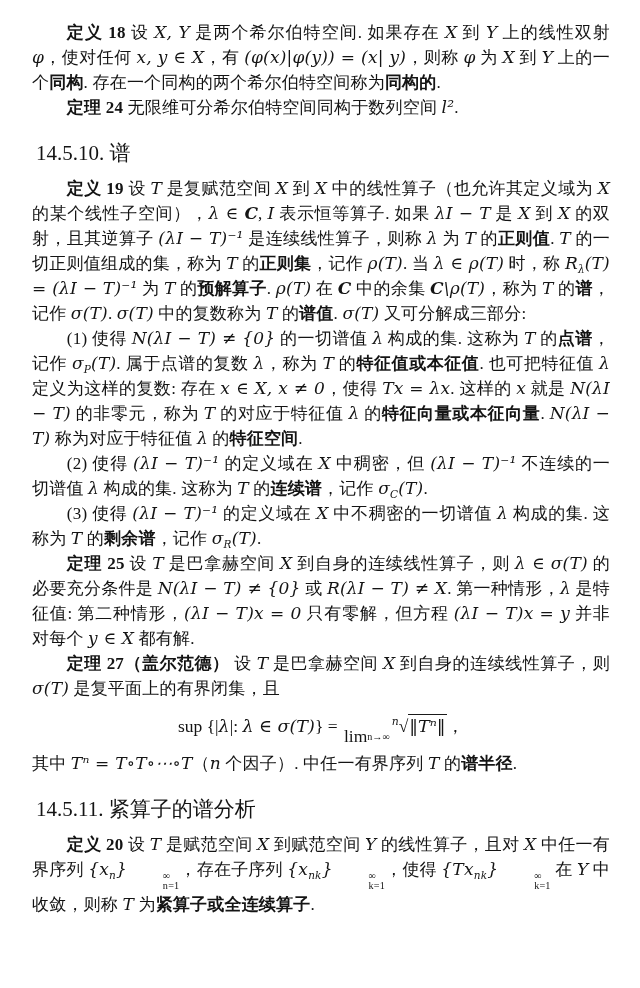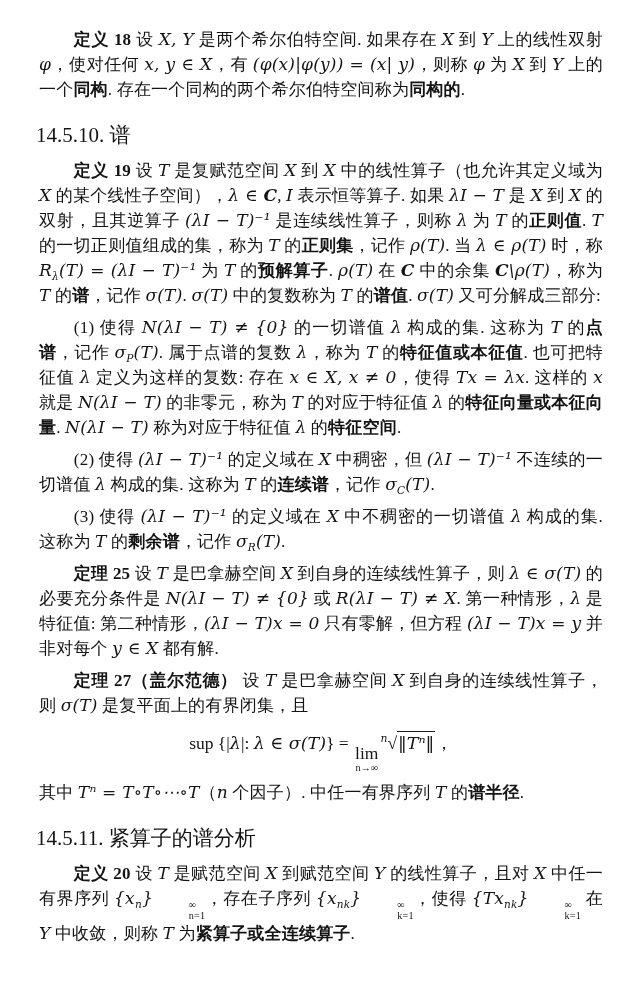--- a/index.html
+++ b/index.html
@@ -11,59 +11,60 @@
     overflow:hidden;
   }
   .page{
     box-sizing:border-box;
     width:640px;height:988px;
     padding:20px 30px 0 32px;
     font-size:17px;
     line-height:25px;
   }
   .para{
-    margin:7px;
+    margin:0;
     text-indent:2.05em;
     text-align:justify;
     letter-spacing:0.2px;
   }
   .section-heading{
     font-size:21px;
     font-weight:normal;
     margin:20px 0 10px 4px;
     line-height:26px;
   }
   .b{font-weight:bold;}
   .m{font-family:"DejaVu Serif", serif;font-style:italic;}
   sup,sub{font-size:0.62em;line-height:0;}
   .ol{border-top:1.4px solid #1a1a1a;padding:1px 1px;}
   .stack{
     display:inline-flex;flex-direction:column;align-items:flex-start;
     vertical-align:-0.35em;line-height:1.05;font-size:0.60em;margin-left:1px;
   }
   .stack .stack-top,.stack .stack-bot{display:block;}
   .underset{
-    display:inline-flex;flex-direction:column;align-items:center;
+    display:inline-flex;flex-direction:row;align-items:center;
     vertical-align:-0.55em;line-height:1;margin:0 2px;
   }
   .underset .u-under{font-size:0.58em;margin-top:1px;}
   .formula{
     text-align:center;
     margin:10px 0 6px 0;
     font-size:17.5px;
     line-height:30px;
   }
 </style>
 </head>
 <body>
 
 <div class="page">
 
   <p class="para"><span class="b">定义 18</span><span>  设 </span><span class="m">X, Y</span><span> 是两个希尔伯特空间. 如果存在 </span><span class="m">X</span><span> 到 </span><span class="m">Y</span><span> 上的线性双射 </span><span class="m">φ</span><span>，使对任何 </span><span class="m">x, y ∈ X</span><span>，有 </span><span class="m">(φ(x)|φ(y)) = (x| y)</span><span>，则称 </span><span class="m">φ</span><span> 为 </span><span class="m">X</span><span> 到 </span><span class="m">Y</span><span> 上的一个</span><span class="b">同构</span><span>. 存在一个同构的两个希尔伯特空间称为</span><span class="b">同构的</span><span>.</span></p>
 
+  <p class="para"><span class="b">定理 24</span><span>  无限维可分希尔伯特空间同构于数列空间 </span><span class="m">l²</span><span>.</span></p>
 
   <h2 class="section-heading"><span>14.5.10. 谱</span></h2>
 
   <p class="para"><span class="b">定义 19</span><span>  设 </span><span class="m">T</span><span> 是复赋范空间 </span><span class="m">X</span><span> 到 </span><span class="m">X</span><span> 中的线性算子（也允许其定义域为 </span><span class="m">X</span><span> 的某个线性子空间），</span><span class="m">λ ∈ </span><span class="b m">C</span><span>, </span><span class="m">I</span><span> 表示恒等算子. 如果 </span><span class="m">λI − T</span><span> 是 </span><span class="m">X</span><span> 到 </span><span class="m">X</span><span> 的双射，且其逆算子 </span><span class="m">(λI − T)⁻¹</span><span> 是连续线性算子，则称 </span><span class="m">λ</span><span> 为 </span><span class="m">T</span><span> 的</span><span class="b">正则值</span><span>. </span><span class="m">T</span><span> 的一切正则值组成的集，称为 </span><span class="m">T</span><span> 的</span><span class="b">正则集</span><span>，记作 </span><span class="m">ρ(T)</span><span>. 当 </span><span class="m">λ ∈ ρ(T)</span><span> 时，称 </span><span class="m">R</span><sub class="m">λ</sub><span class="m">(T) = (λI − T)⁻¹</span><span> 为 </span><span class="m">T</span><span> 的</span><span class="b">预解算子</span><span>. </span><span class="m">ρ(T)</span><span> 在 </span><span class="b m">C</span><span> 中的余集 </span><span class="b m">C</span><span class="m">\ρ(T)</span><span>，称为 </span><span class="m">T</span><span> 的</span><span class="b">谱</span><span>，记作 </span><span class="m">σ(T)</span><span>. </span><span class="m">σ(T)</span><span> 中的复数称为 </span><span class="m">T</span><span> 的</span><span class="b">谱值</span><span>. </span><span class="m">σ(T)</span><span> 又可分解成三部分:</span></p>
 
   <p class="para"><span>(1) 使得 </span><span class="m">N(λI − T) ≠ {0}</span><span> 的一切谱值 </span><span class="m">λ</span><span> 构成的集. 这称为 </span><span class="m">T</span><span> 的</span><span class="b">点谱</span><span>，记作 </span><span class="m">σ</span><sub class="m">P</sub><span class="m">(T)</span><span>. 属于点谱的复数 </span><span class="m">λ</span><span>，称为 </span><span class="m">T</span><span> 的</span><span class="b">特征值或本征值</span><span>. 也可把特征值 </span><span class="m">λ</span><span> 定义为这样的复数: 存在 </span><span class="m">x ∈ X, x ≠ 0</span><span>，使得 </span><span class="m">Tx = λx</span><span>. 这样的 </span><span class="m">x</span><span> 就是 </span><span class="m">N(λI − T)</span><span> 的非零元，称为 </span><span class="m">T</span><span> 的对应于特征值 </span><span class="m">λ</span><span> 的</span><span class="b">特征向量或本征向量</span><span>. </span><span class="m">N(λI − T)</span><span> 称为对应于特征值 </span><span class="m">λ</span><span> 的</span><span class="b">特征空间</span><span>.</span></p>
 
   <p class="para"><span>(2) 使得 </span><span class="m">(λI − T)⁻¹</span><span> 的定义域在 </span><span class="m">X</span><span> 中稠密，但 </span><span class="m">(λI − T)⁻¹</span><span> 不连续的一切谱值 </span><span class="m">λ</span><span> 构成的集. 这称为 </span><span class="m">T</span><span> 的</span><span class="b">连续谱</span><span>，记作 </span><span class="m">σ</span><sub class="m">C</sub><span class="m">(T)</span><span>.</span></p>
 
   <p class="para"><span>(3) 使得 </span><span class="m">(λI − T)⁻¹</span><span> 的定义域在 </span><span class="m">X</span><span> 中不稠密的一切谱值 </span><span class="m">λ</span><span> 构成的集. 这称为 </span><span class="m">T</span><span> 的</span><span class="b">剩余谱</span><span>，记作 </span><span class="m">σ</span><sub class="m">R</sub><span class="m">(T)</span><span>.</span></p>

